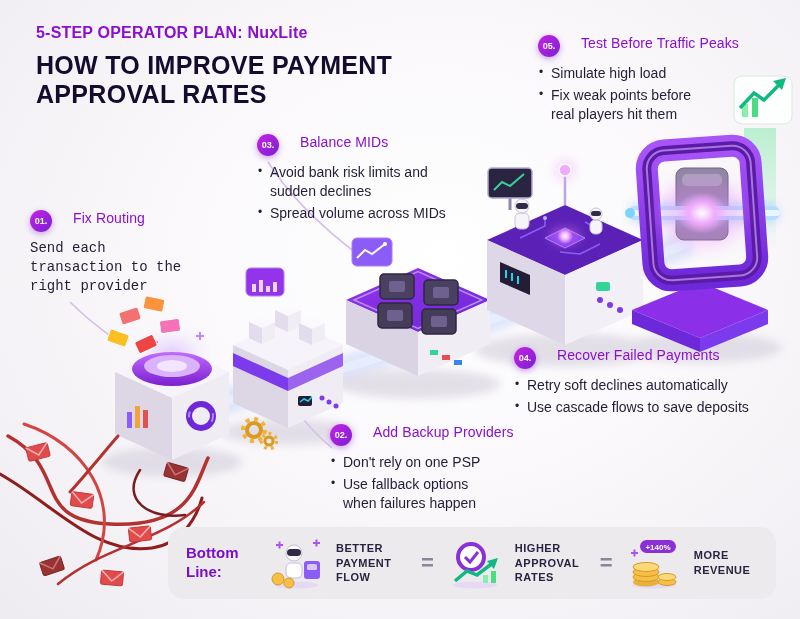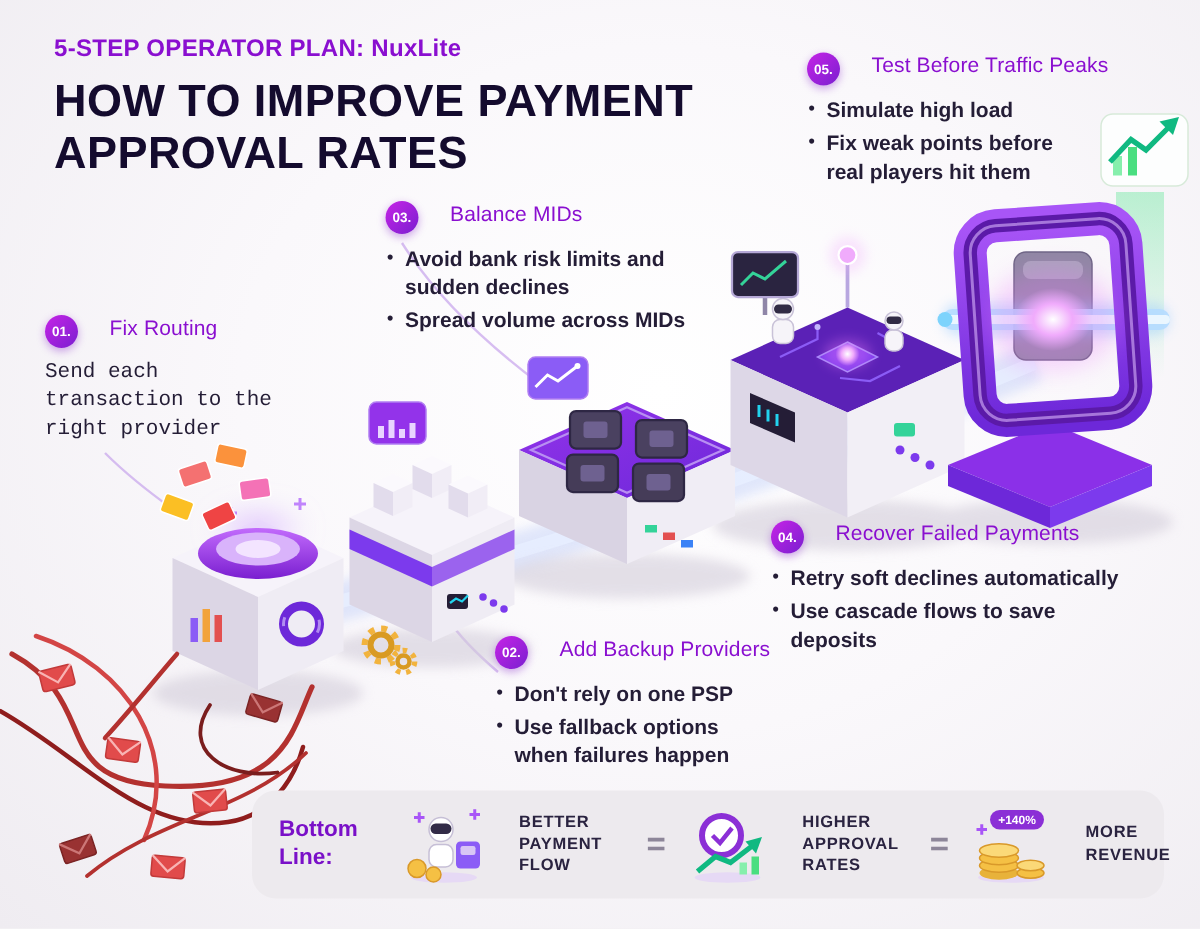--- a/index.html
+++ b/index.html
@@ -11,56 +11,56 @@
   }
   .stage {
     position:relative; width:800px; height:619px; overflow:hidden;
     background:radial-gradient(ellipse at 55% 42%, #ffffff 0%, #faf8fb 45%, #efecf1 100%);
   }
   .illustration { position:absolute; left:0; top:0; width:800px; height:619px; }
   svg text { font-family:"Liberation Sans", sans-serif; }
 
   .header { position:absolute; left:36px; top:24px; }
   .kicker { color:#8a0fd0; font-size:16px; font-weight:bold; letter-spacing:.2px; }
-  .page-title { margin-top:9px; color:#140b2e; font-size:30px; font-weight:bold; line-height:1.16; letter-spacing:.3px; }
+  .page-title { margin-top:9px; color:#140b2e; font-size:25px; font-weight:bold; line-height:1.16; letter-spacing:.3px; }
 
   .step { position:absolute; }
   .step-head { display:flex; align-items:flex-start; gap:21px; margin-bottom:7px; }
   .badge {
     width:22px; height:22px; border-radius:50%; flex:0 0 22px;
     background:linear-gradient(135deg,#c623e6,#7a1fd0);
     color:#fff; font-size:9px; font-weight:bold;
     display:flex; align-items:center; justify-content:center;
     box-shadow:0 2px 6px rgba(130,30,200,.4);
   }
   .step-title { color:#8a0fd0; font-size:14px; font-weight:normal; letter-spacing:.1px; }
   .step-text { color:#241d36; font-size:14px; line-height:1.34; }
   .note { margin-top:9px; color:#463f58; font-size:12.5px; white-space:nowrap; }
   .bullets { list-style:none; }
-  .bullets li { position:relative; padding-left:13px; color:#241d36; font-size:14px; line-height:1.34; margin-bottom:3px;font-weight:bold; }
+  .bullets li { position:relative; padding-left:13px; color:#241d36; font-size:14px; line-height:1.34; margin-bottom:3px; }
   .bullets li::before { content:"\2022"; position:absolute; left:1px; top:0; color:#241d36; font-size:12px; }
 
   .step-01 { left:30px;  top:210px; }
   .step-01 .step-text { width:176px;font-family:Liberation Mono, monospace; }
   .step-02 { left:330px; top:424px; }
   .step-02 .bullets { width:170px; }
   .step-03 { left:257px; top:134px; }
   .step-03 .bullets { width:208px; }
   .step-04 { left:514px; top:347px; }
   .step-04 .bullets { width:240px; }
   .step-05 { left:538px; top:35px; }
   .step-05 .bullets { width:180px; }
 
   .bottom-band {
     position:absolute; left:168px; top:527px; width:608px; height:72px;
     background:#edeaee; border-radius:16px;
     display:flex; align-items:center; padding:0 18px; gap:10px;
   }
   .bottom-label { color:#7a10c8; font-size:15px; font-weight:bold; line-height:1.25; width:72px; flex:0 0 72px; }
-  .bl-item { display:flex; align-items:center; gap:22px; }
+  .bl-item { display:flex; align-items:center; gap:12px; }
   .bl-icon { width:56px; height:52px; flex:0 0 56px; }
   .bl-text { font-size:11px; font-weight:bold; color:#2a2340; letter-spacing:.5px; line-height:1.32; width:72px; }
   .bl-eq { color:#8d8699; font-size:22px; font-weight:bold; padding:0 3px; }
 </style>
 </head>
 <body>
 
 <div class="stage">
 
   <svg class="illustration" viewBox="0 0 800 619">

